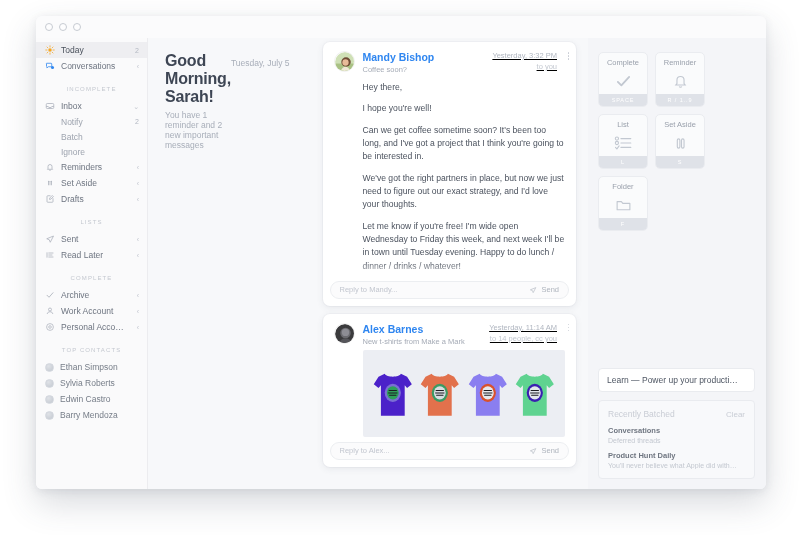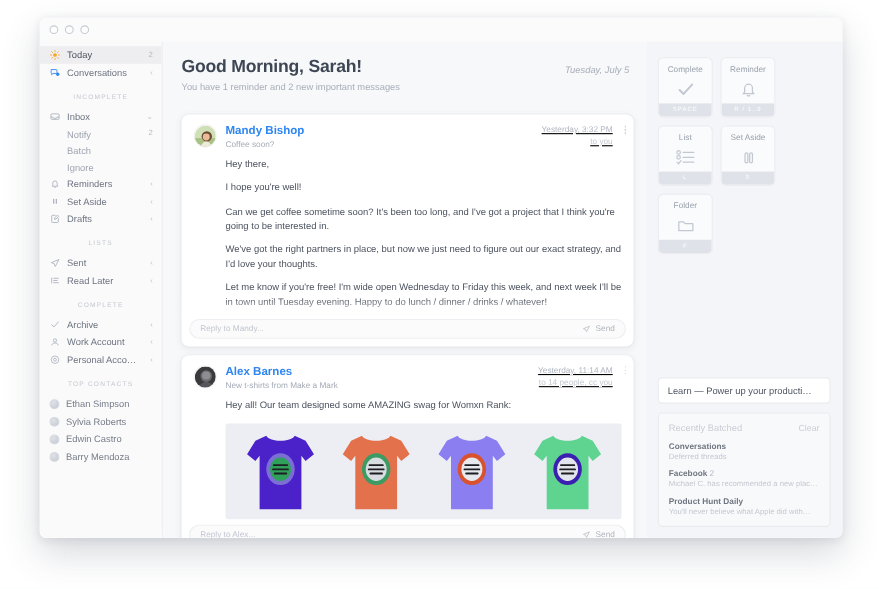--- a/index.html
+++ b/index.html
@@ -116,31 +116,30 @@
     position: absolute; left: 0; right: 0; bottom: 0; height: 22px;
     background: linear-gradient(to bottom, rgba(250,250,251,0), #fafafb 78%);
     pointer-events: none;
   }
 
   
   .center {
     flex: 1 1 auto;
     min-width: 0;
     background: #f7f8fa;
-    display: flex; flex-direction: column;
-    position: relative;
-    gap: 12px;
+    display: flex; flex-direction: row;
+    position: relative;
   }
   .head-bar {
     padding: 14px 16px 4px 17px;
     display: flex; align-items: flex-start; justify-content: space-between;
   }
   .greeting { font-size: 16px; font-weight: 700; color: #3e4654; letter-spacing: -0.2px; }
   .sub-greet { font-size: 8.5px; color: #a8aeb9; margin-top: 4px; }
-  .date-label { font-size: 8.5px; color: #a8aeb9; padding-top: 6px; white-space: nowrap; font-style: italic; }
+  .date-label { font-size: 8.5px; color: #a8aeb9; padding-top: 6px; white-space: nowrap; }
 
   .thread-scroll {
     flex: 1 1 auto;
     padding: 4px 12px 0 17px;
     overflow: hidden;
     position: relative;
   }
 
   
   .card {
@@ -540,23 +539,20 @@
               </div>
               <div class="meta">
                 <div class="meta-time">Yesterday, 11:14 AM</div>
                 <div class="meta-to">to 14 people, cc you</div>
                 <span class="kebab">
                     <i></i>
                     <i></i>
                     <i></i>
                   </span>
               </div>
-            </div>
-            <div class="card-body">
-              <div class="para tight">Hey all! Our team designed some AMAZING swag for Womxn Rank:</div>
             </div>
             <div class="shirts-wrap">
               <div class="shirts">
                 <svg width="76" height="80" viewBox="0 0 100 105">
                   <path d="M33 8 L20 14 L10 30 L20 38 L25 32 L25 96 L75 96 L75 32 L80 38 L90 30 L80 14 L67 8 C63 16 37 16 33 8Z" fill="#4b21c9"></path>
                   <ellipse cx="50" cy="48" rx="17" ry="19" fill="#7b6fd4"></ellipse>
                   <ellipse cx="50" cy="48" rx="12.5" ry="14" fill="#2ea05a"></ellipse>
                   <g fill="#1d1d22">
                       <rect x="41" y="42" width="18" height="2.2" rx="1"></rect>
                       <rect x="40" y="47" width="20" height="2.2" rx="1"></rect>
@@ -680,24 +676,20 @@
           <div class="batched-head">
             <span class="batched-title">Recently Batched</span>
             <span class="batched-clear">Clear</span>
           </div>
 
           <div class="b-item">
             <div class="b-name">Conversations</div>
             <div class="b-desc">Deferred threads</div>
           </div>
           <div class="b-item">
-            <div class="b-name">Facebook<span class="b-count"> 2</span></div>
-            <div class="b-desc">Michael C. has recommended a new place for…</div>
-          </div>
-          <div class="b-item">
             <div class="b-name">Product Hunt Daily</div>
             <div class="b-desc">You'll never believe what Apple did with…</div>
           </div>
         </div>
 
       </div>
 
     </div>
   </div>
 </div>

